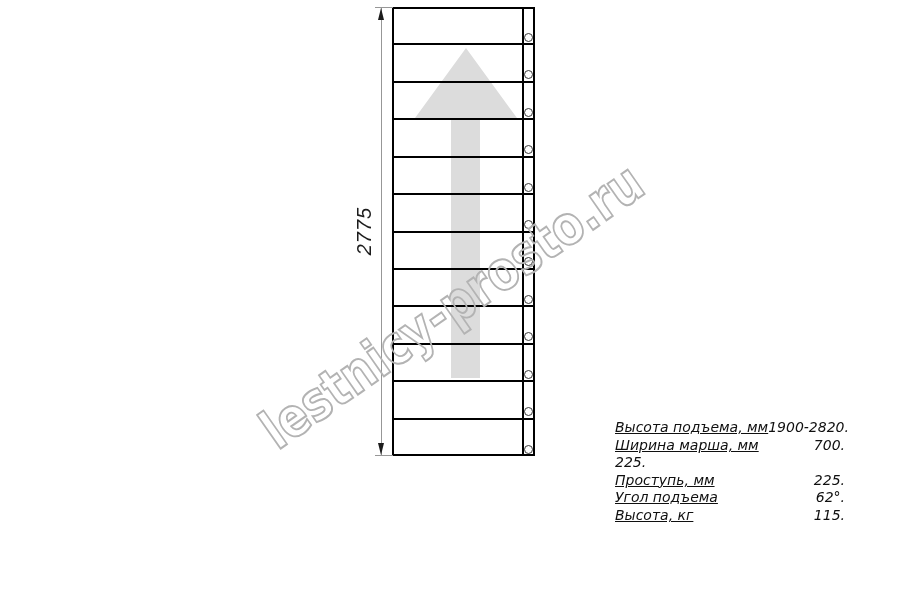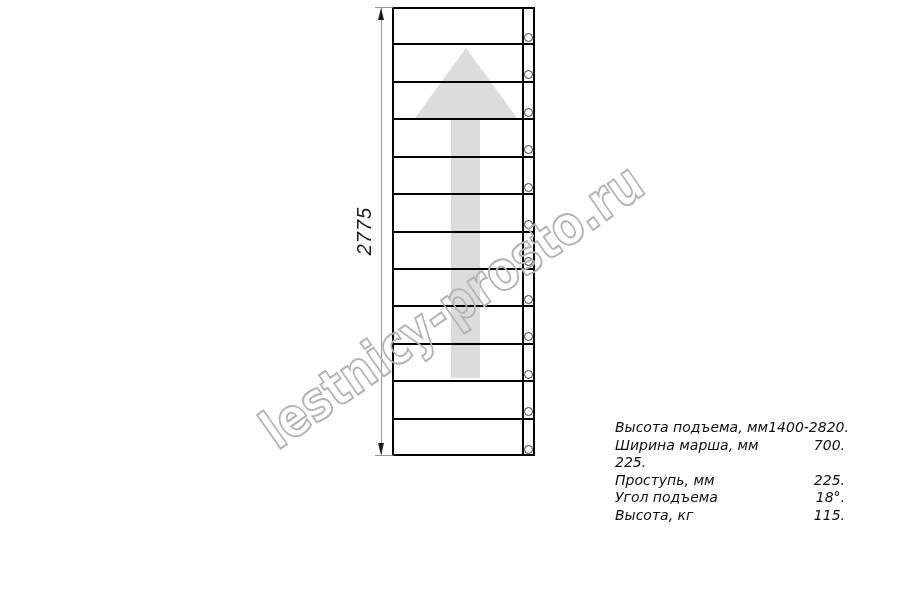--- a/index.html
+++ b/index.html
@@ -36,21 +36,21 @@
   #watermark-svg text{
     font-family:"DejaVu Sans",sans-serif;font-weight:bold;font-size:54px;
   }
   
   .specs{
     position:absolute;left:615px;top:419px;width:230px;
     font:italic 14px "DejaVu Sans",sans-serif;color:#101010;
   }
   .spec-row{display:flex;justify-content:space-between;align-items:baseline;
     height:17.6px;line-height:17.6px;white-space:nowrap;}
-  .spec-label{text-align:left;}
+  .spec-label{text-align:left;text-decoration:underline;}
   .spec-value{text-align:right;}
 </style>
 </head>
 <body>
 
 <div id="canvas">
 
   <svg id="arrow-svg" width="900" height="600">
     <polygon points="466,48 517,118 480,118 480,378 451,378 451,118 415,118" fill="#dcdcdc"></polygon>
   </svg>
@@ -86,36 +86,36 @@
   <div class="dim-ext" style="top:7px"></div>
   <div class="dim-ext" style="top:455px"></div>
   <div class="dim-vline"></div>
   <div class="dim-arrow up"></div>
   <div class="dim-arrow down"></div>
   <div class="dim-label">2775</div>
 
   <div class="specs" id="specs">
       <div class="spec-row">
         <span class="spec-label">Высота подъема, мм</span>
-        <span class="spec-value">1400-2820.</span>
+        <span class="spec-value">1900-2820.</span>
       </div>
       <div class="spec-row">
         <span class="spec-label">Ширина марша, мм</span>
         <span class="spec-value">700.</span>
       </div>
       <div class="spec-row">
         <span class="spec-value">225.</span>
       </div>
       <div class="spec-row">
         <span class="spec-label">Проступь, мм</span>
         <span class="spec-value">225.</span>
       </div>
       <div class="spec-row">
         <span class="spec-label">Угол подъема</span>
-        <span class="spec-value">18°.</span>
+        <span class="spec-value">62°.</span>
       </div>
       <div class="spec-row">
         <span class="spec-label">Высота, кг</span>
         <span class="spec-value">115.</span>
       </div>
     </div>
 
   <svg id="watermark-svg" width="900" height="600">
     <text x="452" y="306" text-anchor="middle" dominant-baseline="central" transform="rotate(-35 452 306)" textLength="452" lengthAdjust="spacingAndGlyphs" fill="none" stroke-width="2" stroke="#b3b3b3">lestnicy-prosto.ru</text>
   </svg>

